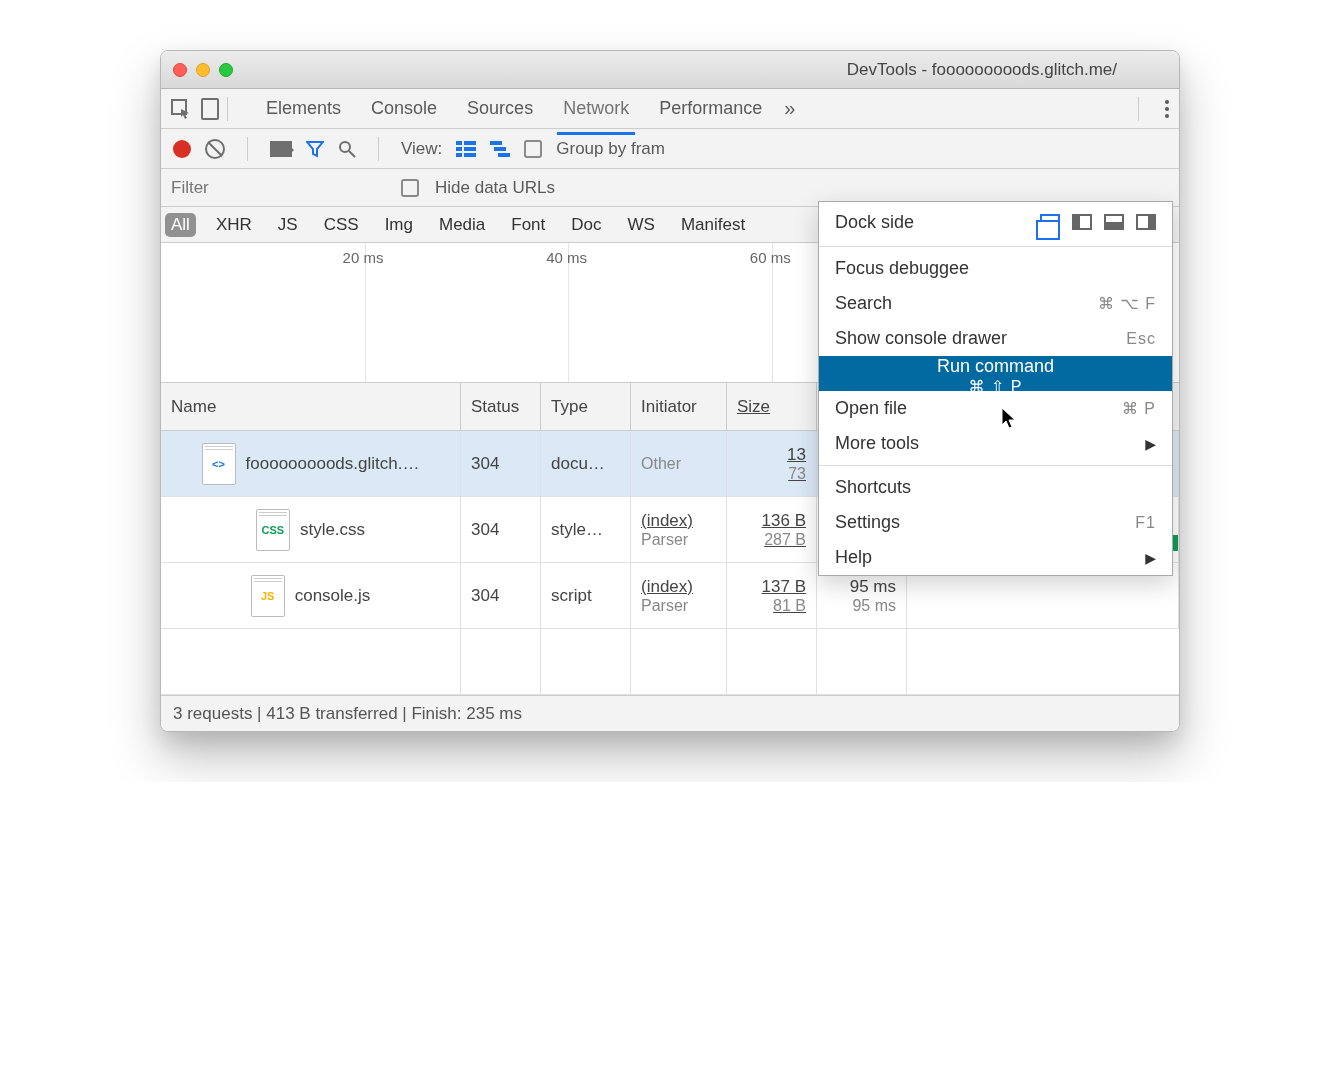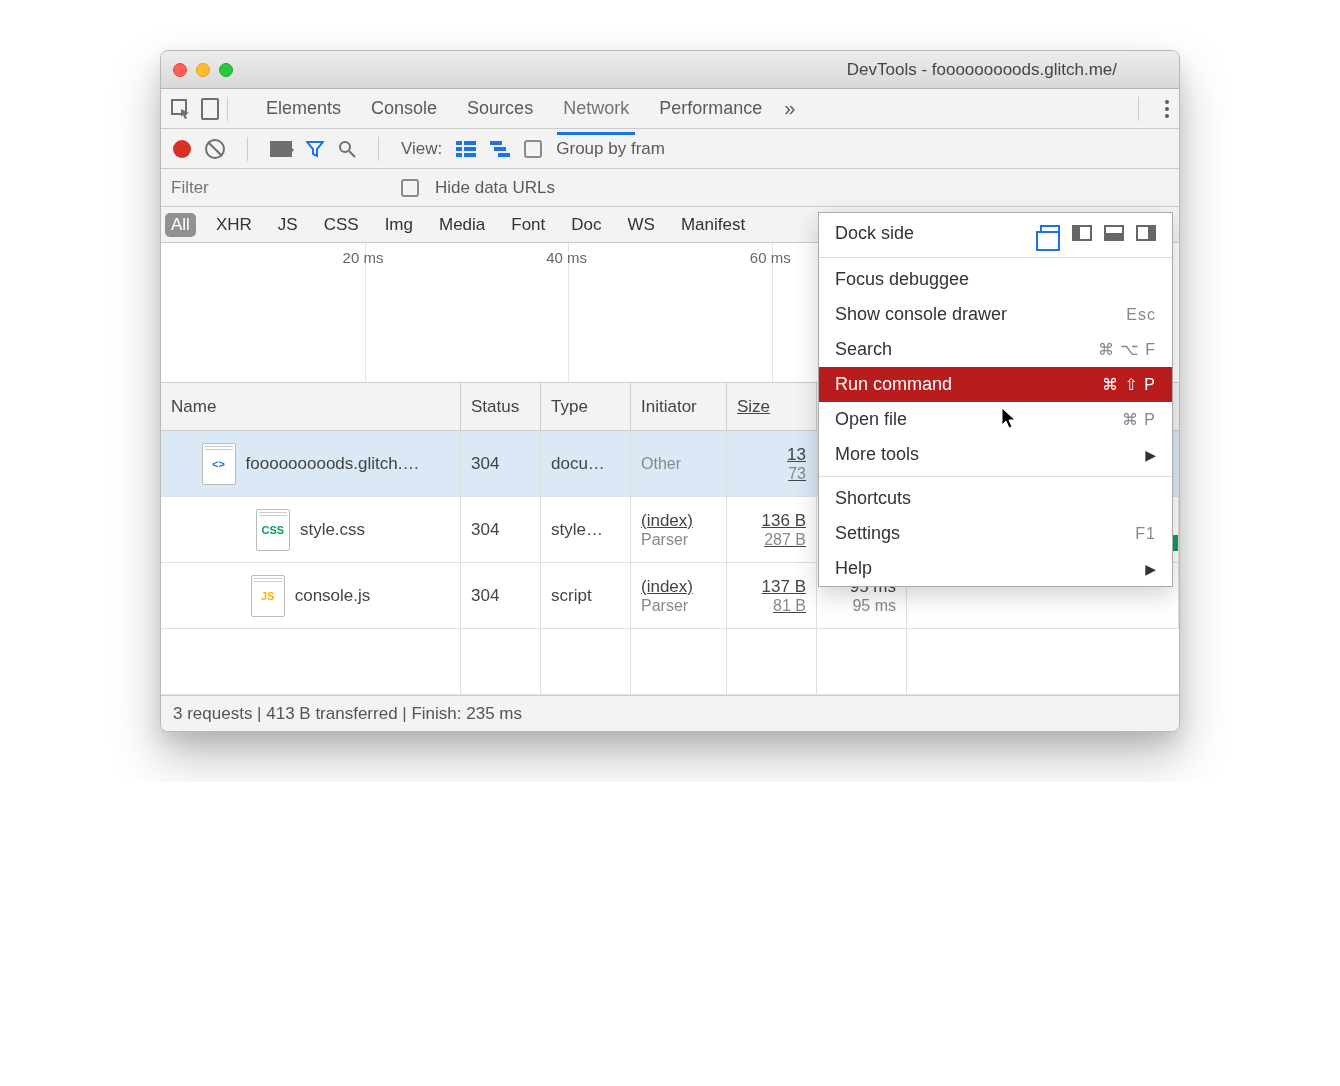--- a/index.html
+++ b/index.html
@@ -55,24 +55,24 @@
 .file-icon::before { content: ""; position: absolute; top: 2px; left: 2px; right: 2px; height: 6px; background: repeating-linear-gradient(#ccc,#ccc 1px,transparent 1px,transparent 3px); }
 .file-icon.html { color: #1a73e8; }
 .file-icon.css { color: #0f9d58; }
 .file-icon.js { color: #f4b400; }
 .sub { color: #888; font-size: 16px; }
 .link { text-decoration: underline; color: #444; }
 .right-align { text-align: right; align-items: flex-end; }
 .waterfall-cell { position: relative; padding: 0 !important; }
 .wf-bar { position: absolute; height: 16px; top: 38px; }
 .statusbar { height: 36px; background: #f3f3f3; border-top: 1px solid #ccc; padding: 0 12px; display: flex; align-items: center; font-size: 17px; color: #555; }
-.dropdown { position: absolute; top: 161px; right: 6px; width: 355px; background: #fff; border: 1px solid #aaa; box-shadow: 0 8px 24px rgba(0,0,0,0.18); font-size: 18px; color: #333; z-index: 100; }
+.dropdown { position: absolute; top: 150px; right: 6px; width: 355px; background: #fff; border: 1px solid #aaa; box-shadow: 0 8px 24px rgba(0,0,0,0.18); font-size: 18px; color: #333; z-index: 100; }
 .dropdown-row { height: 35px; display: flex; align-items: center; padding: 0 16px; cursor: pointer; justify-content: space-between; }
 .dropdown-row.dock { height: 40px; }
-.dropdown-row.highlighted { background: #b91c1c; color: #fff; }
+.dropdown-row.highlighted { background: #0369a1; color: #fff; flex-direction: column; }
 .dropdown-sep { height: 1px; background: #ddd; margin: 4px 0; }
 .shortcut { color: #888; font-size: 16px; letter-spacing: 1px; }
 .dropdown-row.highlighted .shortcut { color: #fff; }
 .dock-icons { display: flex; gap: 12px; }
 .dock-icon { width: 20px; height: 16px; border: 2px solid #666; }
 .dock-icon.undock { border-color: #1a73e8; position: relative; }
 .dock-icon.undock::after { content: ""; position: absolute; left: -6px; top: 4px; width: 20px; height: 16px; border: 2px solid #1a73e8; background: #fff; }
 .dock-icon.left::before { content:""; display:block; width:6px; height:100%; background:#666; }
 .dock-icon.bottom { position: relative; }
 .dock-icon.bottom::before { content:""; position:absolute; bottom:0; left:0; right:0; height:6px; background:#666; }
@@ -292,26 +292,26 @@
         <div class="dock-icon right"></div>
       </div>
     </div>
     <div class="dropdown-sep"></div>
     <div id="dd1">
         <div class="dropdown-row">
           <span>Focus debuggee</span>
           <span class="shortcut"></span>
         </div>
         <div class="dropdown-row">
+          <span>Search</span>
+          <span class="shortcut">⌘ ⌥ F</span>
+        </div>
+        <div class="dropdown-row">
           <span>Show console drawer</span>
           <span class="shortcut">Esc</span>
-        </div>
-        <div class="dropdown-row">
-          <span>Search</span>
-          <span class="shortcut">⌘ ⌥ F</span>
         </div>
         <div class="dropdown-row highlighted">
           <span>Run command</span>
           <span class="shortcut">⌘ ⇧ P</span>
         </div>
         <div class="dropdown-row">
           <span>Open file</span>
           <span class="shortcut">⌘ P</span>
         </div>
         <div class="dropdown-row">

